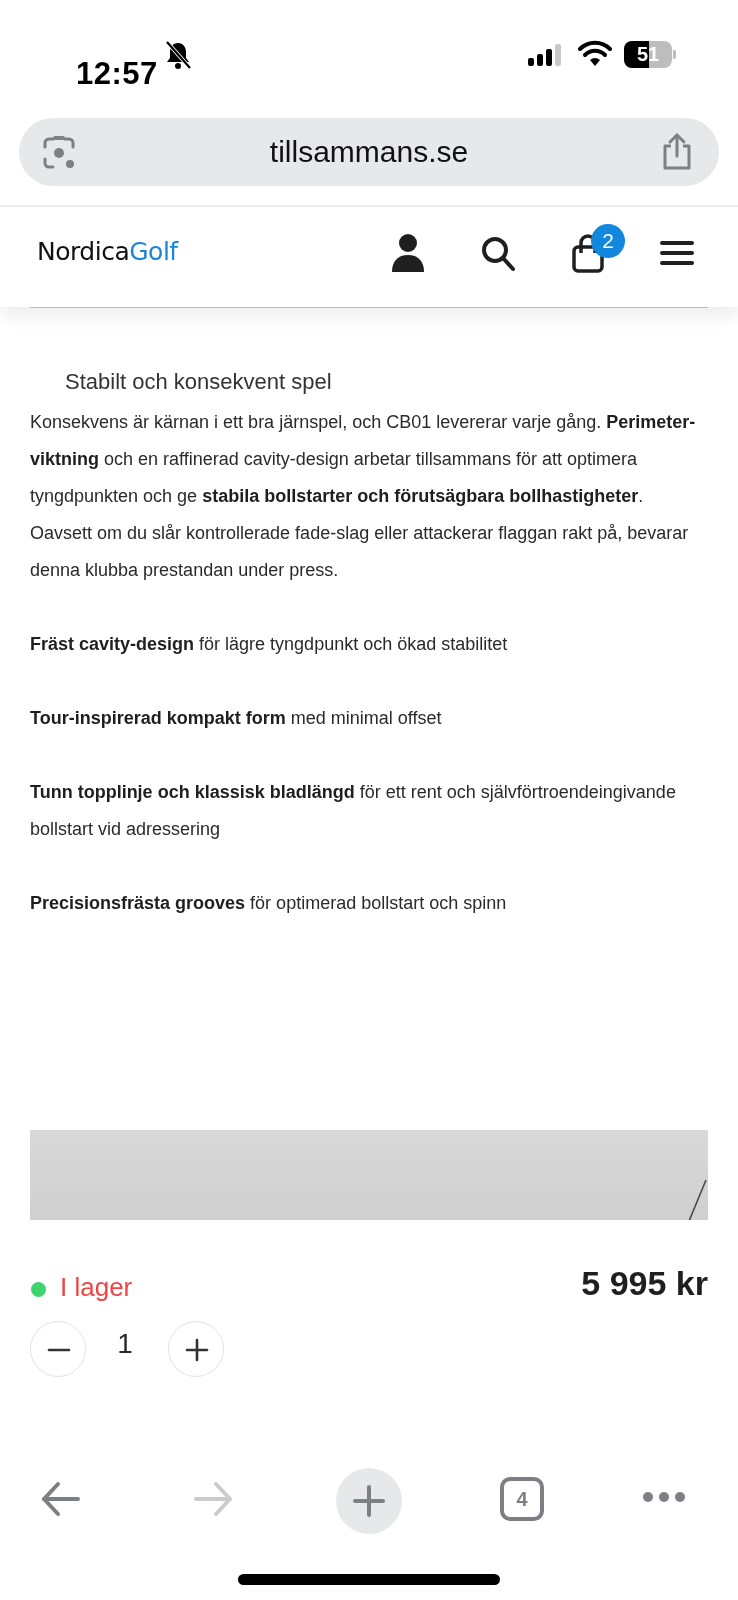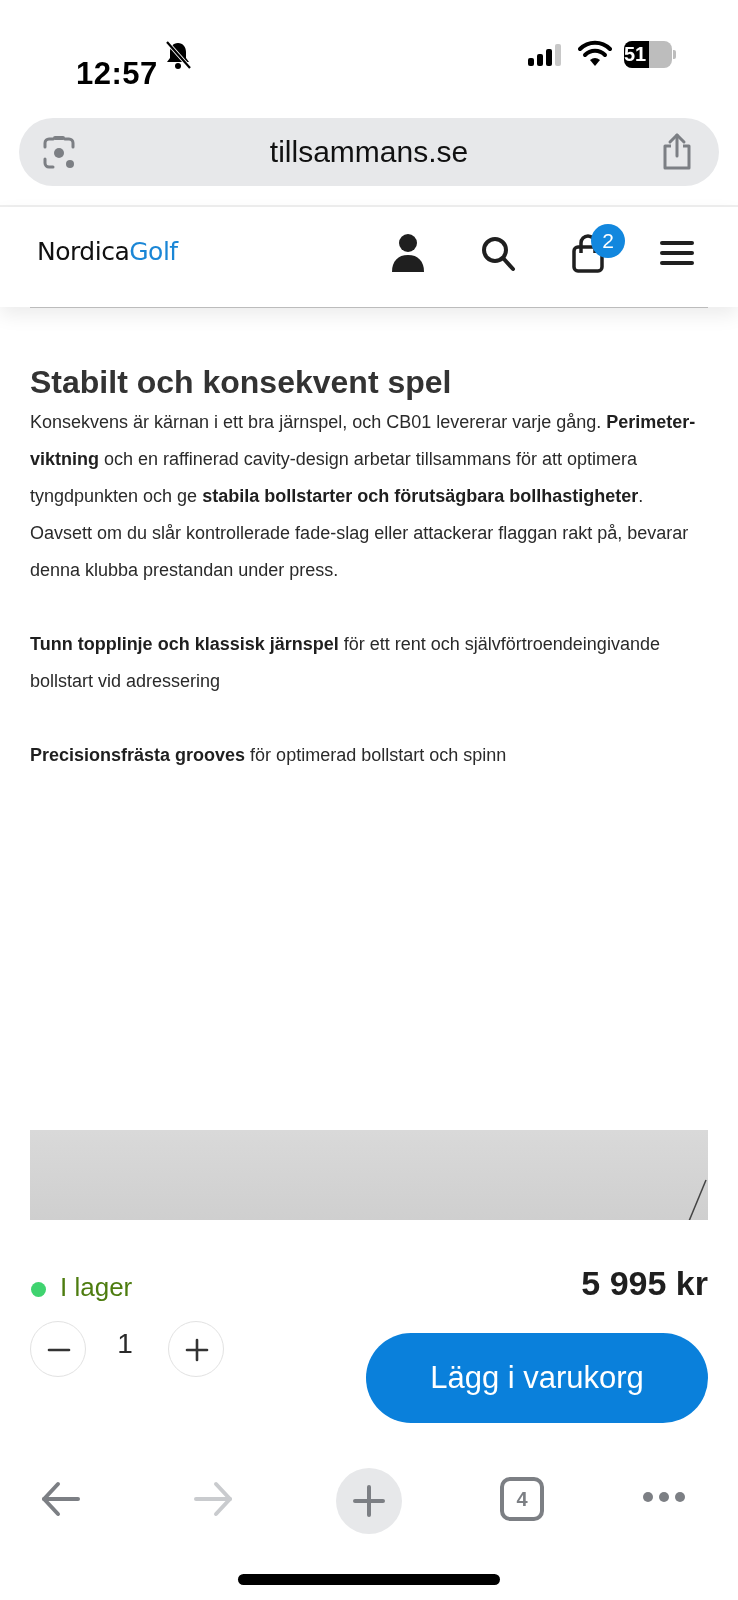--- a/index.html
+++ b/index.html
@@ -8,21 +8,21 @@
 
     
     .status-bar { position: absolute; top: 0; left: 0; width: 738px; height: 110px; background: #fff; }
     .status-time { position: absolute; left: 76px; top: 36px; font-size: 31px; font-weight: 700; letter-spacing: 0.5px; color: #000; font-family: "Liberation Sans", sans-serif; margin-top: 20px; }
     .bell-icon { position: absolute; left: 164px; top: 40px; width: 28px; height: 30px; }
     .signal-icon { position: absolute; left: 528px; top: 44px; width: 36px; height: 22px; }
     .wifi-icon { position: absolute; left: 578px; top: 40px; width: 34px; height: 28px; }
     .battery { position: absolute; left: 624px; top: 41px; width: 52px; height: 27px; }
     .battery-body { position: absolute; left: 0; top: 0; width: 48px; height: 27px; border-radius: 8px; background: #bdbdbd; overflow: hidden; }
     .battery-fill { position: absolute; left: 0; top: 0; width: 25px; height: 27px; background: #000; }
-    .battery-text { position: absolute; left: 0; top: 0; width: 48px; height: 27px; line-height: 27px; color: #fff; font-weight: 700; font-size: 20px; }
+    .battery-text { position: absolute; left: 0; top: 0; width: 48px; height: 27px; line-height: 27px; text-align: center; color: #fff; font-weight: 700; font-size: 20px; }
     .battery-tip { position: absolute; left: 49px; top: 9px; width: 3px; height: 9px; border-radius: 0 2px 2px 0; background: #bdbdbd; }
 
     
     .url-bar { position: absolute; left: 19px; top: 118px; width: 700px; height: 68px; border-radius: 34px; background: #e7e8ea; }
     .lens-icon { position: absolute; left: 22px; top: 17px; width: 36px; height: 36px; }
     .url-text { position: absolute; left: 0; right: 0; top: 0; line-height: 68px; text-align: center; font-size: 30px; color: #111; font-family: "Liberation Sans", sans-serif; }
     .share-icon { position: absolute; right: 24px; top: 14px; width: 36px; height: 40px; }
 
     .chrome-divider { position: absolute; left: 0; top: 205px; width: 738px; height: 2px; background: #efefef; }
 
@@ -36,32 +36,32 @@
     .search-icon { left: 478px; }
     .bag-icon { left: 568px; }
     .menu-icon { left: 658px; }
     .cart-badge { position: absolute; left: 591px; top: 17px; width: 34px; height: 34px; border-radius: 50%; background: #1287de; color: #fff; font-size: 21px; text-align: center; line-height: 34px; font-family: "Liberation Sans", sans-serif; }
 
     
     .gallery-edge { position: absolute; left: 30px; top: 305px; width: 678px; height: 3px; background: #c8c8c8; }
 
     
     .content { position: absolute; left: 30px; top: 360px; width: 680px; font-family: "DejaVu Sans", sans-serif; }
-    .section-title { font-size: 32px; font-weight: 700; color: #333; line-height: 44px; font-family: "Liberation Sans", sans-serif; letter-spacing: 0; }
+    .section-title { font-size: 22px; font-weight: 400; color: #333; line-height: 44px; font-family: "Liberation Sans", sans-serif; letter-spacing: 0; margin-left: 35px; }
     .paragraph { font-size: 18px; line-height: 37px; color: #2a2a2a; font-family: "Liberation Sans", sans-serif; }
     .paragraph b { font-weight: 700; color: #1f1f1f; }
     .feature { margin-top: 37px; }
 
     .image-block { position: absolute; left: 30px; top: 1130px; width: 678px; height: 90px; background: linear-gradient(#d9d9d9, #cfcfcf); overflow: hidden; }
     .club-line { position: absolute; right: 0; top: 48px; width: 30px; height: 60px; }
 
     
     .buy-bar { position: absolute; left: 0; top: 1220px; width: 738px; height: 235px; background: #fff; z-index: 4; }
     .stock-dot { position: absolute; left: 31px; top: 62px; width: 15px; height: 15px; border-radius: 50%; background: #3fd36f; }
-    .stock-text { position: absolute; left: 60px; top: 52px; font-size: 26px; color: #4d7c0f; font-family: "Liberation Sans", sans-serif; }
+    .stock-text { position: absolute; left: 60px; top: 52px; font-size: 26px; color: #ef4444; font-family: "Liberation Sans", sans-serif; }
     .price { position: absolute; right: 30px; top: 44px; font-size: 34px; font-weight: 700; color: #1f1f1f; font-family: "Liberation Sans", sans-serif; }
     .qty-btn { position: absolute; top: 101px; width: 56px; height: 56px; border-radius: 50%; border: 1.5px solid #e2e2e2; background: #fff; }
     .qty-minus { left: 30px; }
     .qty-plus { left: 168px; }
     .qty-btn svg { position: absolute; left: 16px; top: 16px; width: 24px; height: 24px; }
     .qty-value { position: absolute; left: 110px; top: 108px; width: 30px; text-align: center; font-size: 28px; color: #2a2a2a; font-family: "Liberation Sans", sans-serif; }
     .add-to-cart { position: absolute; left: 366px; top: 113px; width: 342px; height: 90px; border-radius: 45px; background: #0a80db; color: #fff; font-size: 31px; text-align: center; line-height: 90px; font-family: "Liberation Sans", sans-serif; }
     
     .add-to-cart { top: 113px; }
 
@@ -147,21 +147,23 @@
     <line x1="4" y1="30" x2="34" y2="30" stroke="#1f1f1f" stroke-width="4" stroke-linecap="round"></line>
   </svg>
 </div>
 
 <div class="gallery-edge"></div>
 
 <div class="content">
   <h2 class="section-title">Stabilt och konsekvent spel</h2>
   <p class="paragraph"><span>Konsekvens är kärnan i ett bra järnspel, och CB01 levererar varje gång. </span><b>Perimeter-viktning</b><span> och en raffinerad cavity-design arbetar tillsammans för att optimera tyngdpunkten och ge </span><b>stabila bollstarter och förutsägbara bollhastigheter</b><span>. Oavsett om du slår kontrollerade fade-slag eller attackerar flaggan rakt på, bevarar denna klubba prestandan under press.</span></p>
 
-  <p class="paragraph feature"><b>Tunn topplinje och klassisk järnspel</b><span> för ett rent och självförtroendeingivande bollstart vid adressering</span></p>
+  <p class="paragraph feature"><b>Fräst cavity-design</b><span> för lägre tyngdpunkt och ökad stabilitet</span></p>
+  <p class="paragraph feature"><b>Tour-inspirerad kompakt form</b><span> med minimal offset</span></p>
+  <p class="paragraph feature"><b>Tunn topplinje och klassisk bladlängd</b><span> för ett rent och självförtroendeingivande bollstart vid adressering</span></p>
   <p class="paragraph feature"><b>Precisionsfrästa grooves</b><span> för optimerad bollstart och spinn</span></p>
 </div>
 
 <div class="image-block">
   <svg class="club-line" viewBox="0 0 30 60">
     <line x1="28" y1="2" x2="4" y2="60" stroke="#444" stroke-width="1.5"></line>
   </svg>
 </div>
 
 <div class="buy-bar">
@@ -175,21 +177,20 @@
     </svg>
   </div>
   <div class="qty-value">1</div>
   <div class="qty-btn qty-plus">
     <svg viewBox="0 0 24 24">
       <line x1="2" y1="12" x2="22" y2="12" stroke="#333" stroke-width="2.6" stroke-linecap="round"></line>
       <line x1="12" y1="2" x2="12" y2="22" stroke="#333" stroke-width="2.6" stroke-linecap="round"></line>
     </svg>
   </div>
 
-  <div class="add-to-cart">Lägg i varukorg</div>
 </div>
 
 <div class="bottom-divider"></div>
 <div class="toolbar">
   <svg class="tb-back" viewBox="0 0 44 40">
     <line x1="6" y1="20" x2="40" y2="20" stroke="#7c7f84" stroke-width="4" stroke-linecap="round"></line>
     <path d="M20 5 L6 20 L20 35" stroke="#7c7f84" stroke-width="4" fill="none" stroke-linecap="round" stroke-linejoin="round"></path>
   </svg>
   <svg class="tb-forward" viewBox="0 0 44 40">
     <line x1="4" y1="20" x2="38" y2="20" stroke="#c9cbce" stroke-width="4" stroke-linecap="round"></line>

